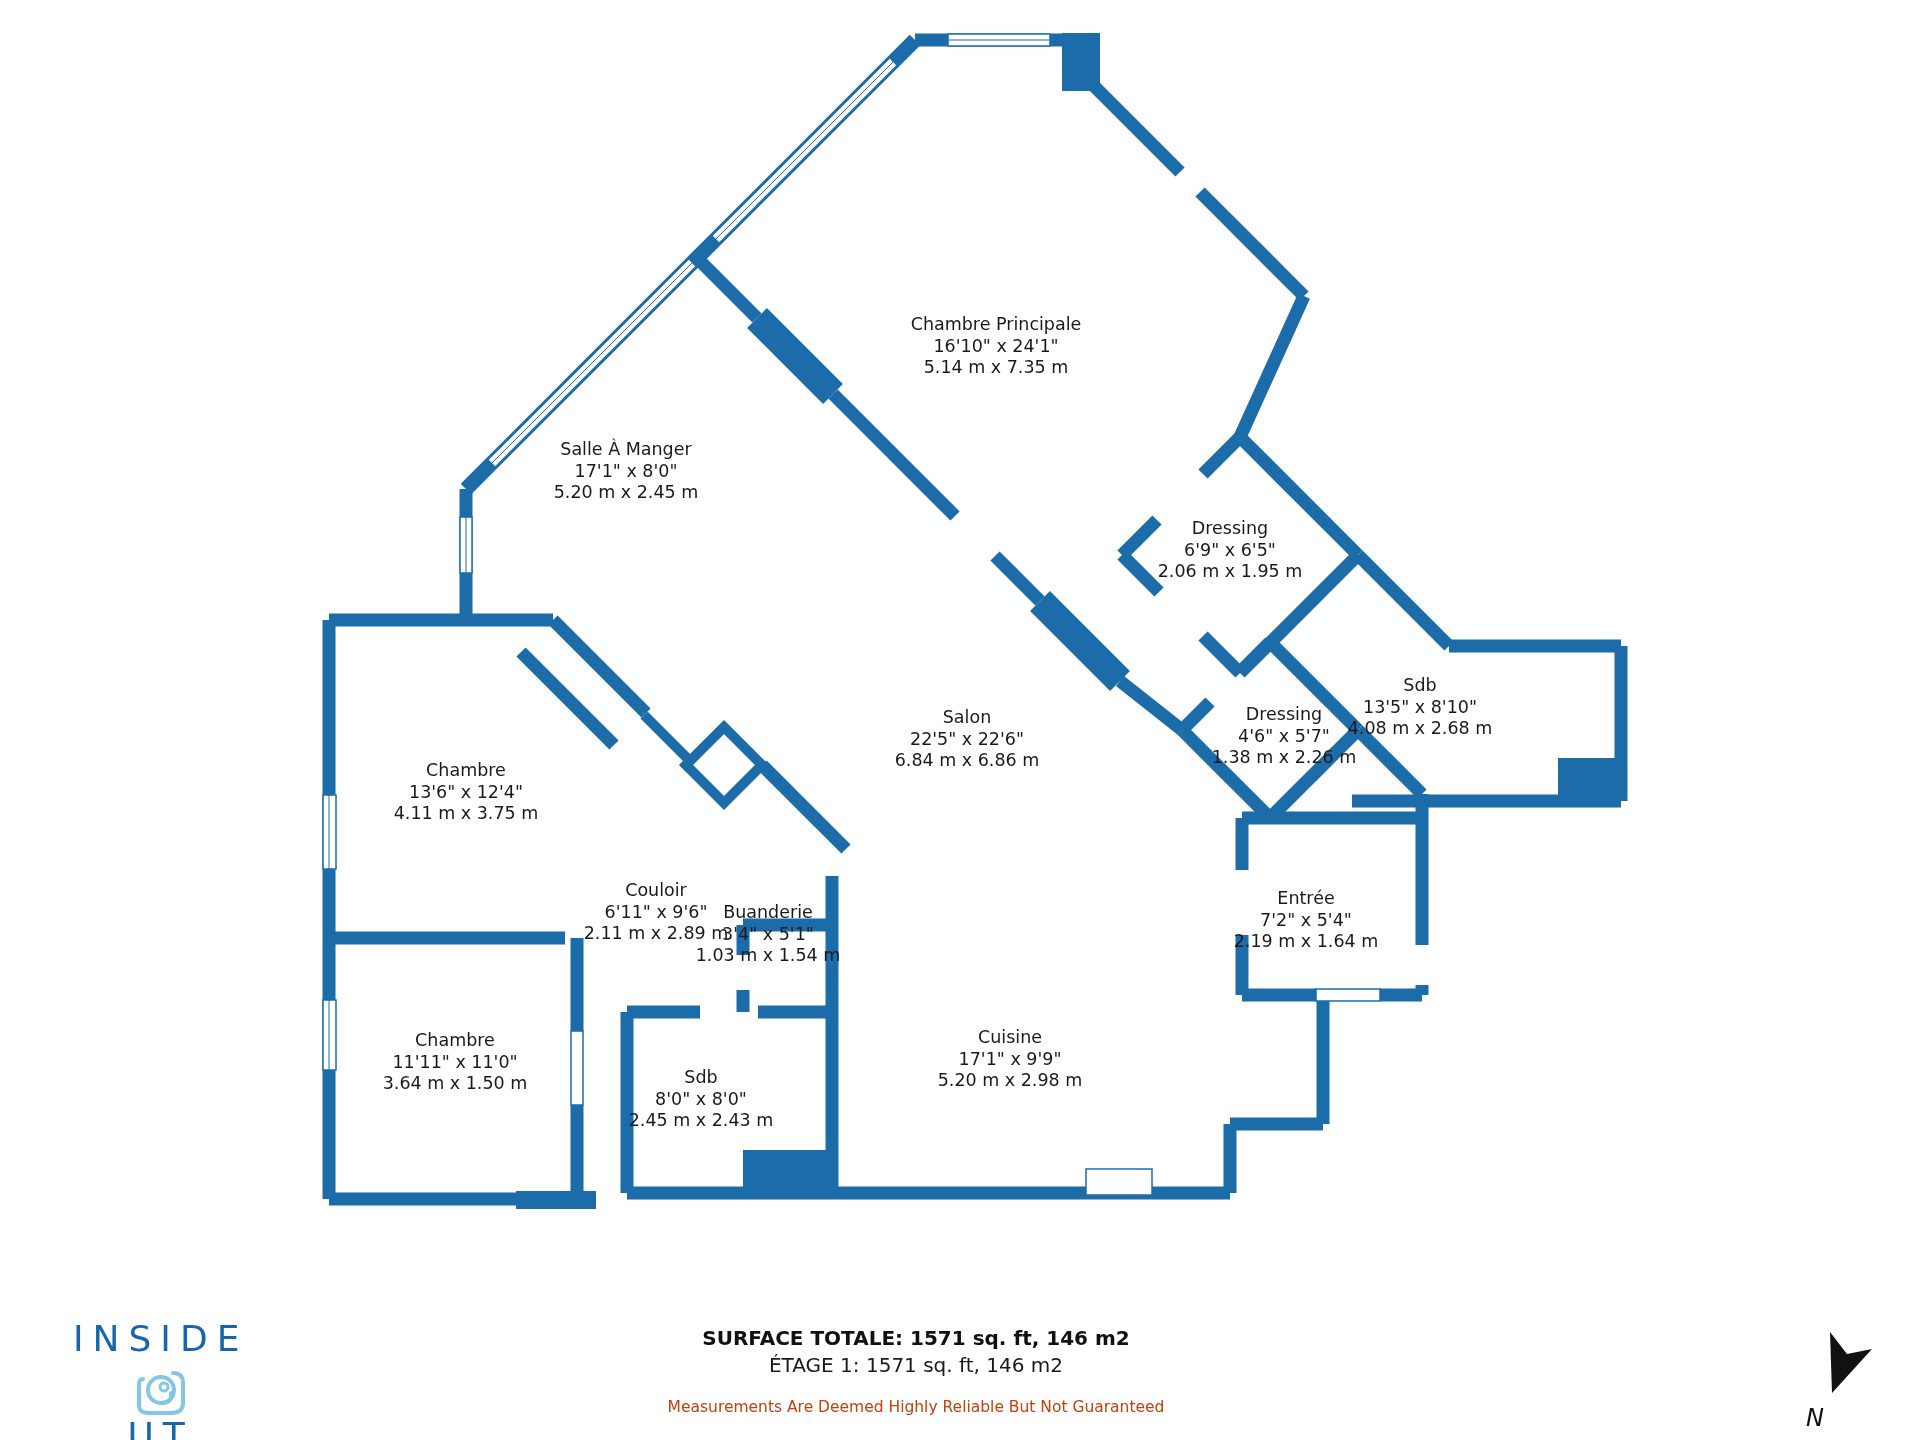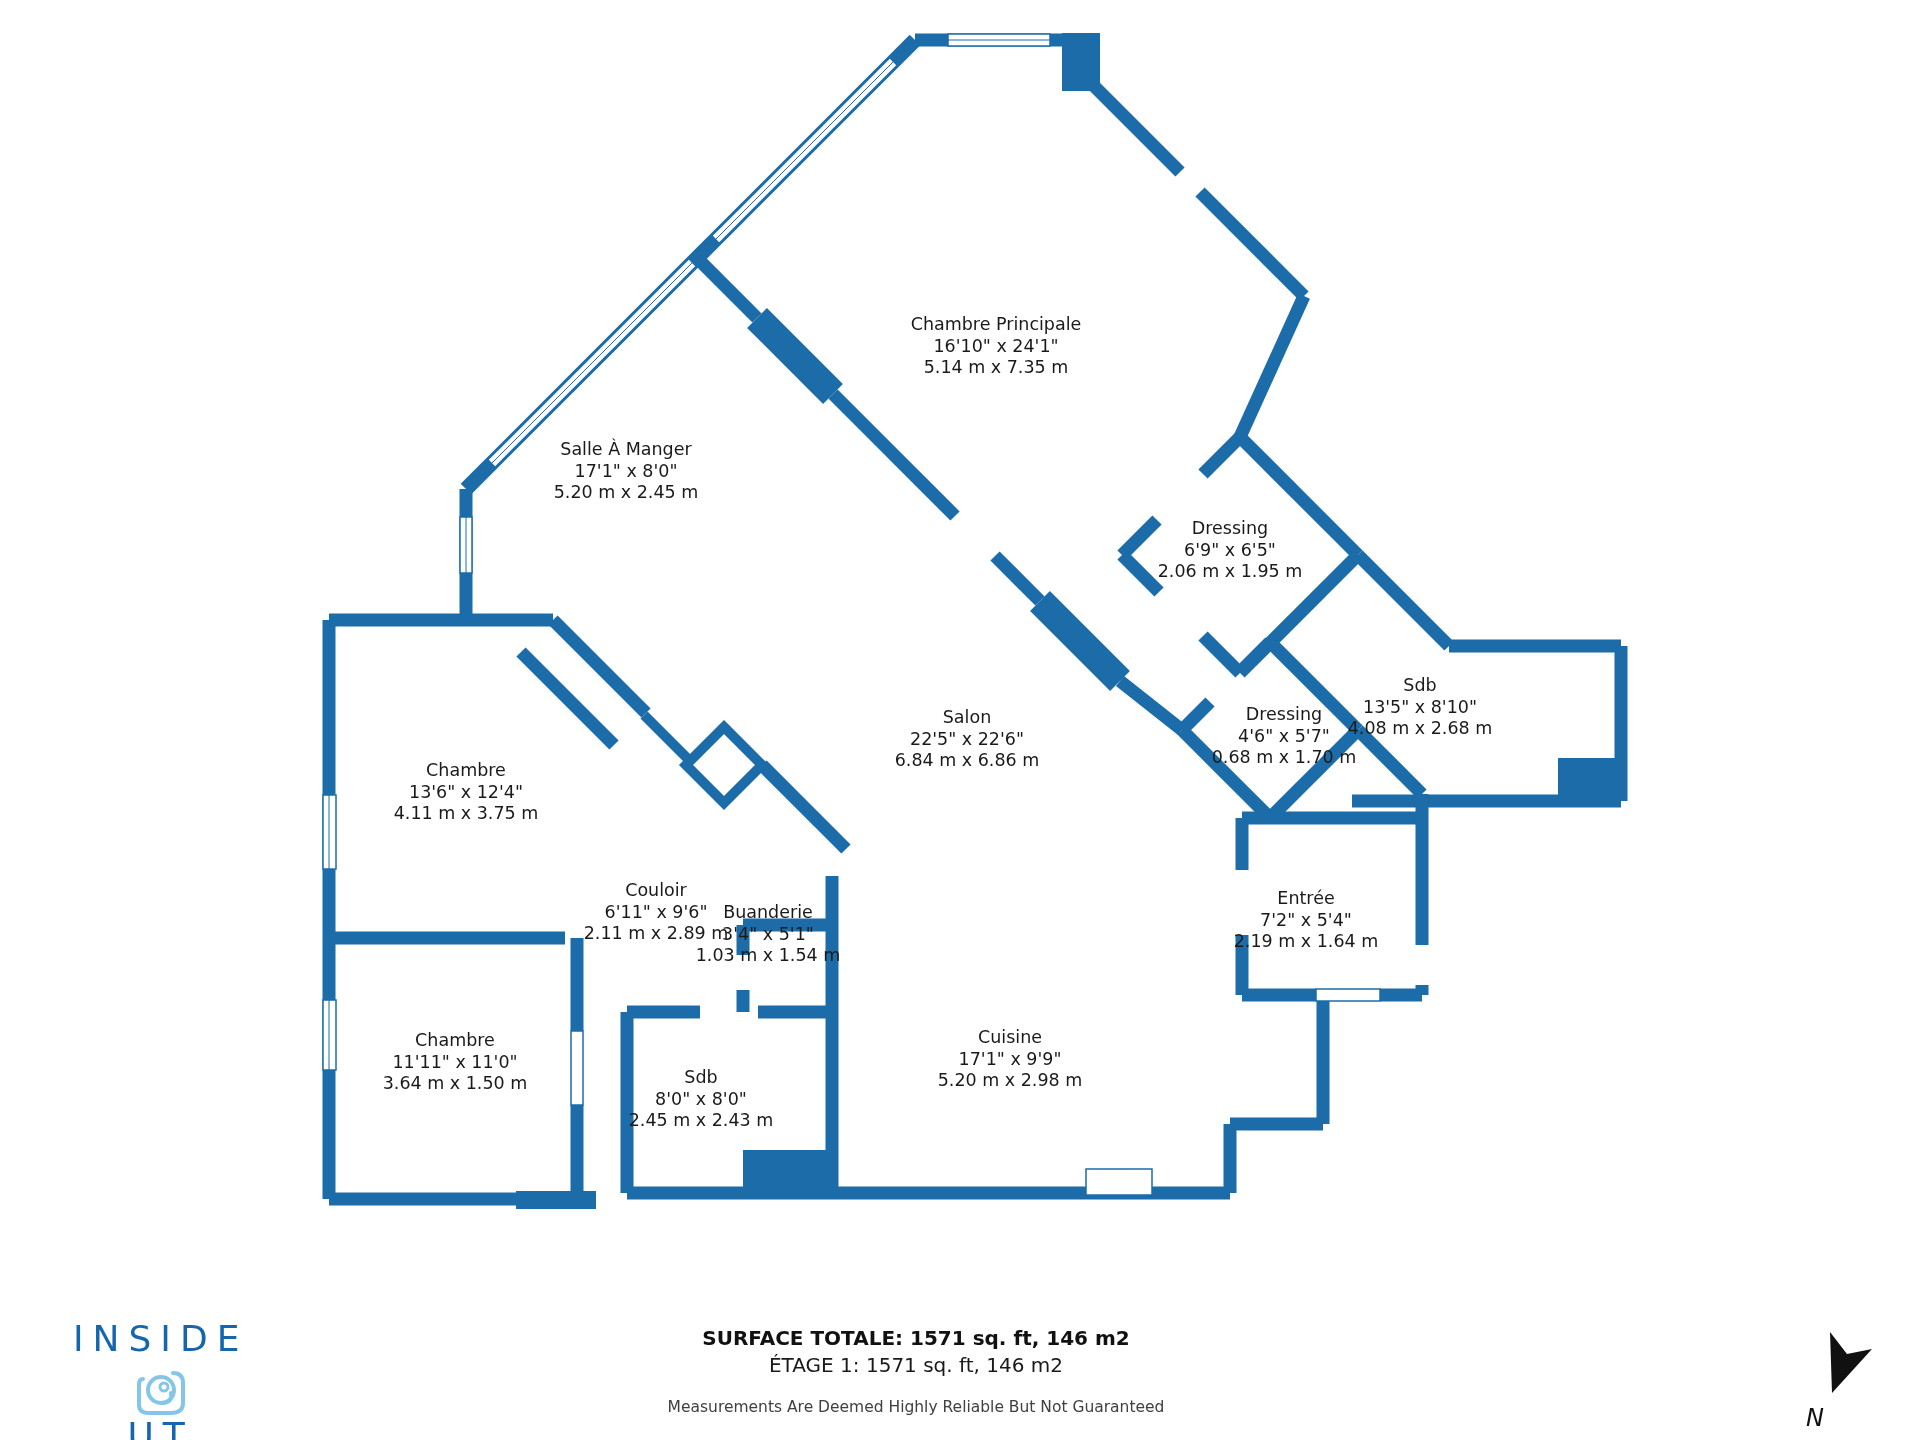--- a/index.html
+++ b/index.html
@@ -15,21 +15,21 @@
   }
   .room-name{display:block;}
   .room-imperial{display:block;}
   .room-metric{display:block;}
   .footer{
     position:absolute;left:916px;top:1326px;transform:translateX(-50%);
     text-align:center;z-index:5;white-space:nowrap;
   }
   .footer-total{font-size:20px;font-weight:bold;color:#111111;}
   .footer-etage{font-size:20px;color:#1a1a1a;margin-top:3px;}
-  .footer-disclaimer{font-size:15.5px;color:#404040;margin-top:21px;}
+  .footer-disclaimer{font-size:15.5px;color:#c2410c;margin-top:21px;}
   .logo{position:absolute;left:55px;top:1318px;z-index:5;}
   .logo-main{display:flex;align-items:center;font-weight:normal;font-size:36px;
     letter-spacing:9px;color:#1566ac;flex-direction:column;}
   .logo-lens{width:56px;height:56px;margin:0 -2px;position:relative;top:6px;}
   .logo-sub{font-weight:bold;font-size:24px;letter-spacing:9px;color:#1566ac;
     margin-top:8px;margin-left:105px;}
   .compass{position:absolute;left:1800px;top:1322px;width:100px;height:110px;z-index:5;}
   .compass-n{position:absolute;left:6px;top:82px;font-style:italic;font-size:24px;color:#111;}
 </style>
 </head>
@@ -165,21 +165,21 @@
   <span class="room-metric">2.06 m x 1.95 m</span>
 </div>
 <div class="room-label" style="left:1420px;top:708px">
   <span class="room-name">Sdb</span>
   <span class="room-imperial">13'5" x 8'10"</span>
   <span class="room-metric">4.08 m x 2.68 m</span>
 </div>
 <div class="room-label" style="left:1284px;top:737px">
   <span class="room-name">Dressing</span>
   <span class="room-imperial">4'6" x 5'7"</span>
-  <span class="room-metric">0.68 m x 1.70 m</span>
+  <span class="room-metric">1.38 m x 2.26 m</span>
 </div>
 <div class="room-label" style="left:967px;top:740px">
   <span class="room-name">Salon</span>
   <span class="room-imperial">22'5" x 22'6"</span>
   <span class="room-metric">6.84 m x 6.86 m</span>
 </div>
 <div class="room-label" style="left:466px;top:793px">
   <span class="room-name">Chambre</span>
   <span class="room-imperial">13'6" x 12'4"</span>
   <span class="room-metric">4.11 m x 3.75 m</span>

